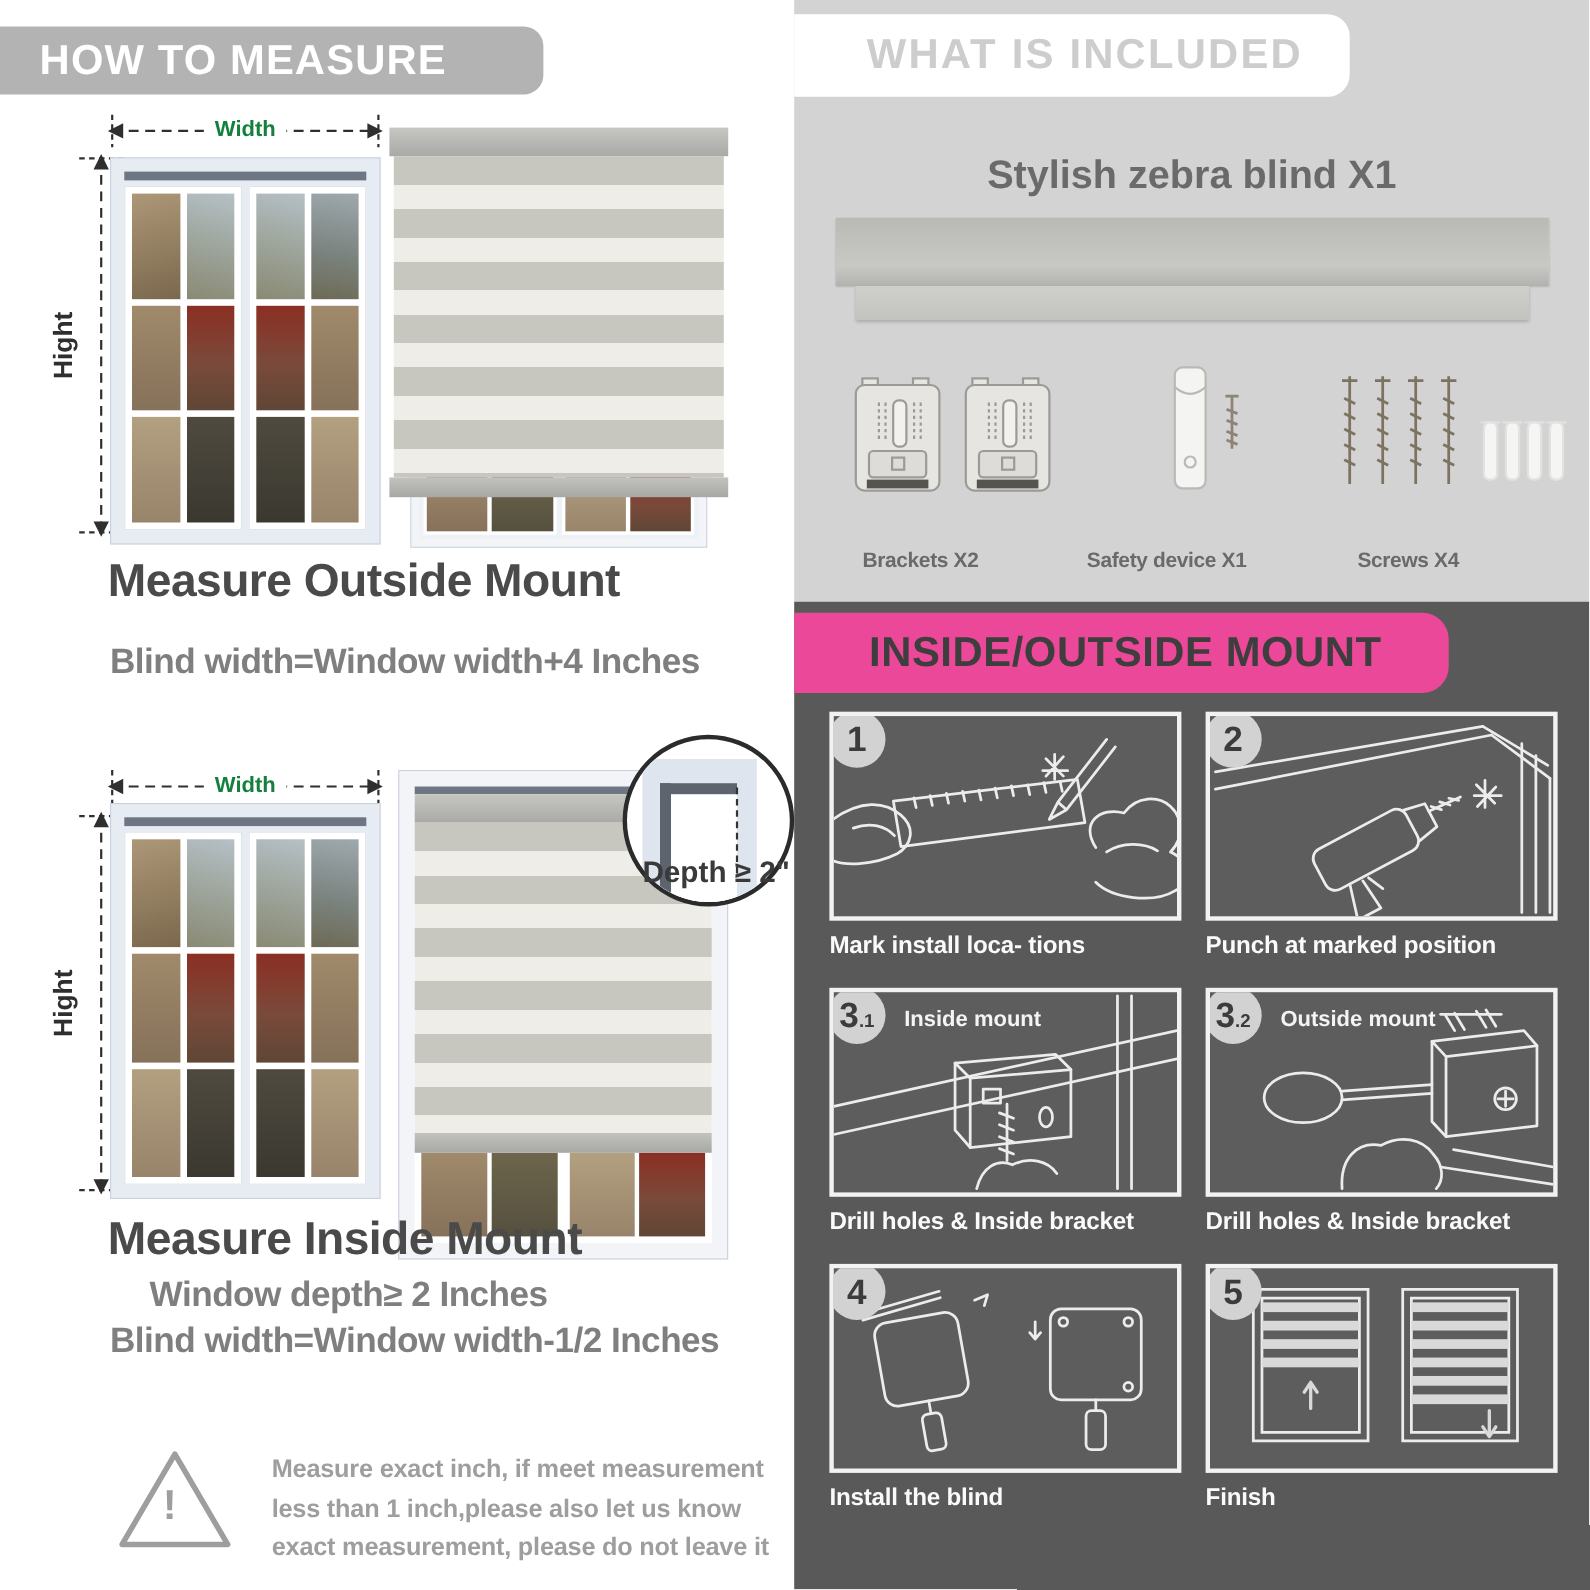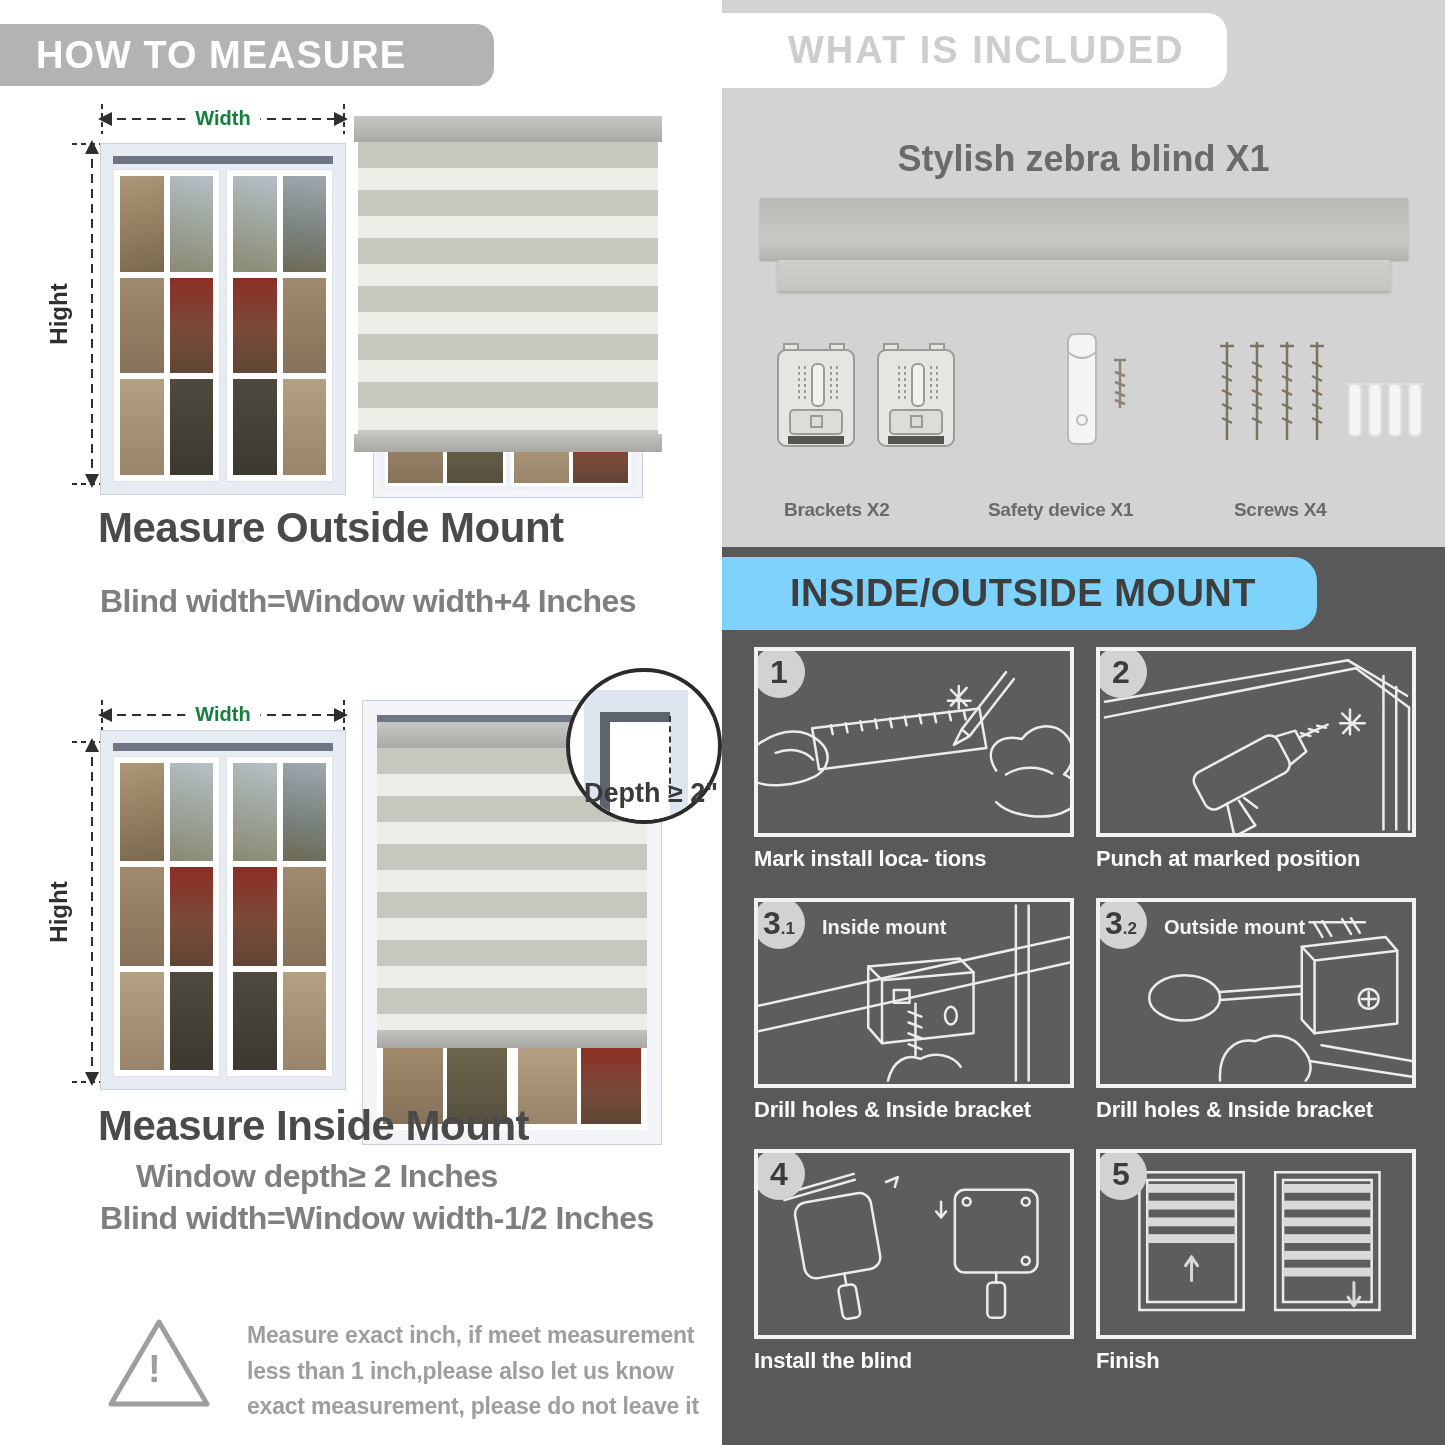--- a/index.html
+++ b/index.html
@@ -66,21 +66,21 @@
   .inc-product{position:absolute;left:0;top:138px;width:100%;text-align:center;font-size:36px;
                font-weight:bold;color:#6a6a6a;}
   .headrail{position:absolute;left:38px;top:198px;width:648px;height:62px;
             background:linear-gradient(180deg,#b9b9b5,#c8c8c4 70%,#b2b2ae);box-shadow:0 1px 2px rgba(0,0,0,.25);}
   .valance{position:absolute;left:56px;top:260px;width:612px;height:31px;
            background:linear-gradient(180deg,#cfcfcb,#c3c3bf);box-shadow:0 2px 3px rgba(0,0,0,.2);}
   .hw{position:absolute;}
   .hw-label{position:absolute;top:455px;font-size:19px;font-weight:bold;color:#6a6a6a;letter-spacing:-0.3px;margin-top:44px;}
   
   .panel-mount{position:absolute;left:722px;top:547px;width:723px;height:898px;background:#595959;}
-  .mount-banner{position:absolute;left:0;top:10px;width:595px;height:73px;background:#7dd3fc;
+  .mount-banner{position:absolute;left:0;top:10px;width:595px;height:73px;background:#ec4899;
                 border-radius:0 24px 24px 0;display:flex;align-items:center;padding-left:68px;
                 box-sizing:border-box;color:#3e3e3e;font-size:38px;font-weight:bold;letter-spacing:0.5px;}
   .steps{position:absolute;left:32px;top:100px;width:664px;display:grid;
          grid-template-columns:320px 320px;column-gap:22px;row-gap:26px;}
   .step-box{position:relative;height:182px;border:4px solid #f2f2f2;overflow:hidden;background:#5d5d5d;}
   .badge{position:absolute;top:-5px;left:-5px;width:52px;height:52px;border-radius:50%;background:#d2d2d2;
          color:#3c3c3c;display:flex;align-items:center;justify-content:center;font-weight:bold;}
   .badge-num{font-size:32px;}
   .badge-sub{font-size:17px;margin-top:12px;}
   .step-inner-label{position:absolute;left:64px;top:14px;font-size:20px;font-weight:bold;color:#f4f4f4;}

